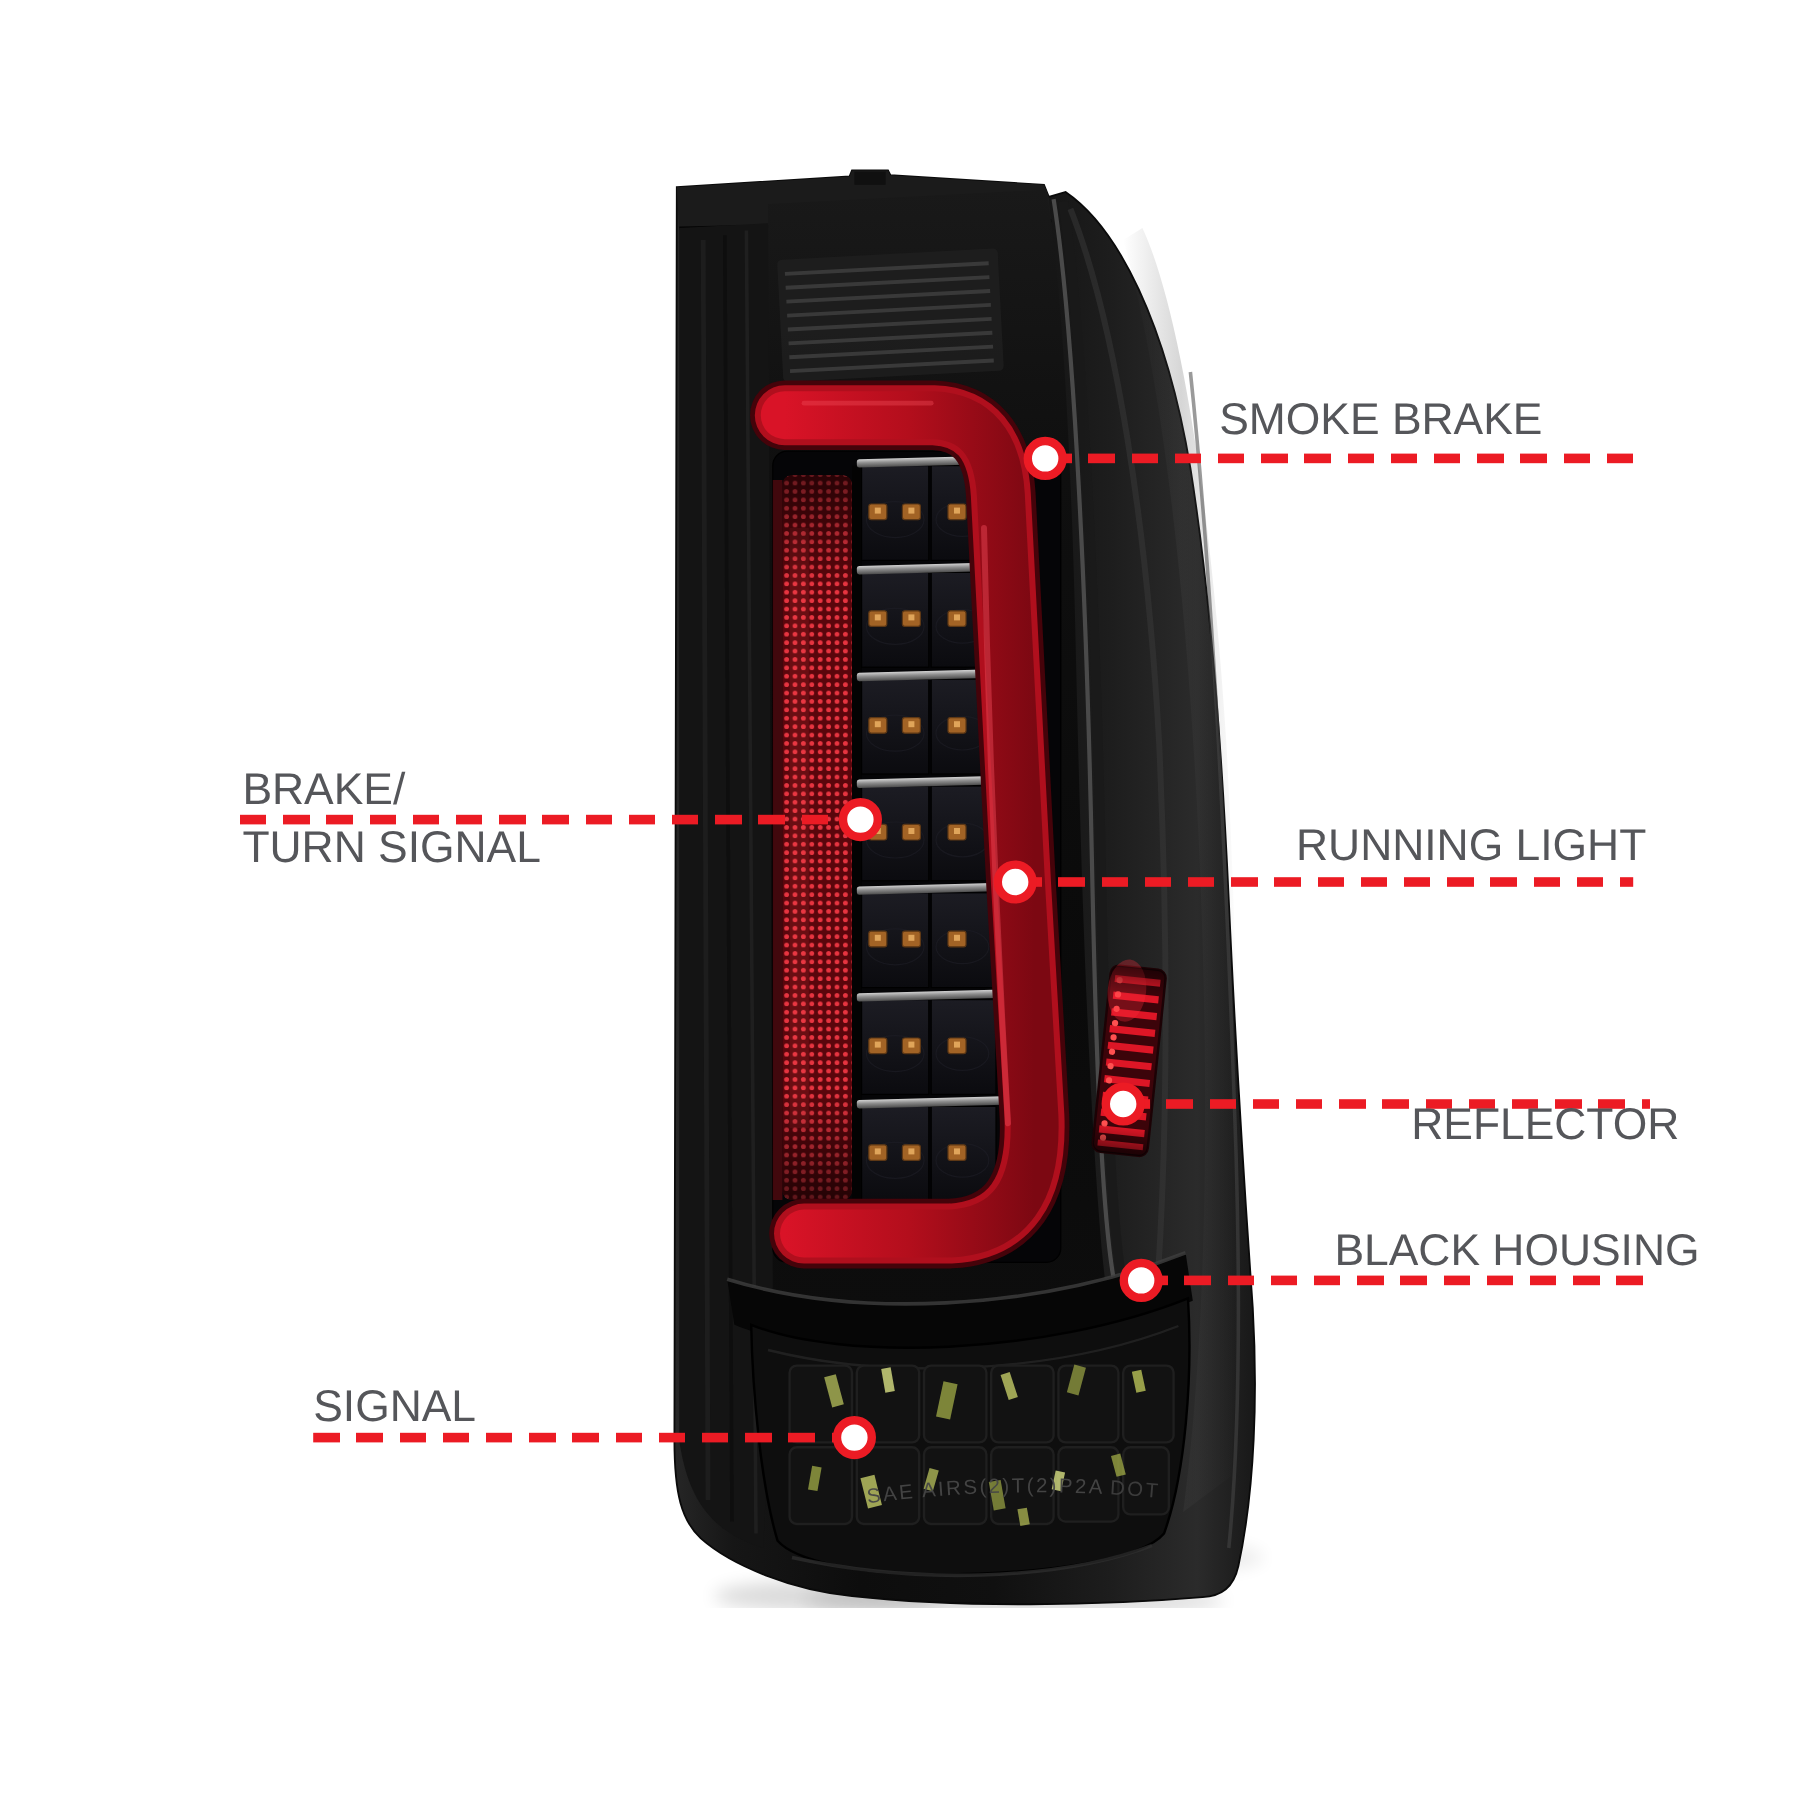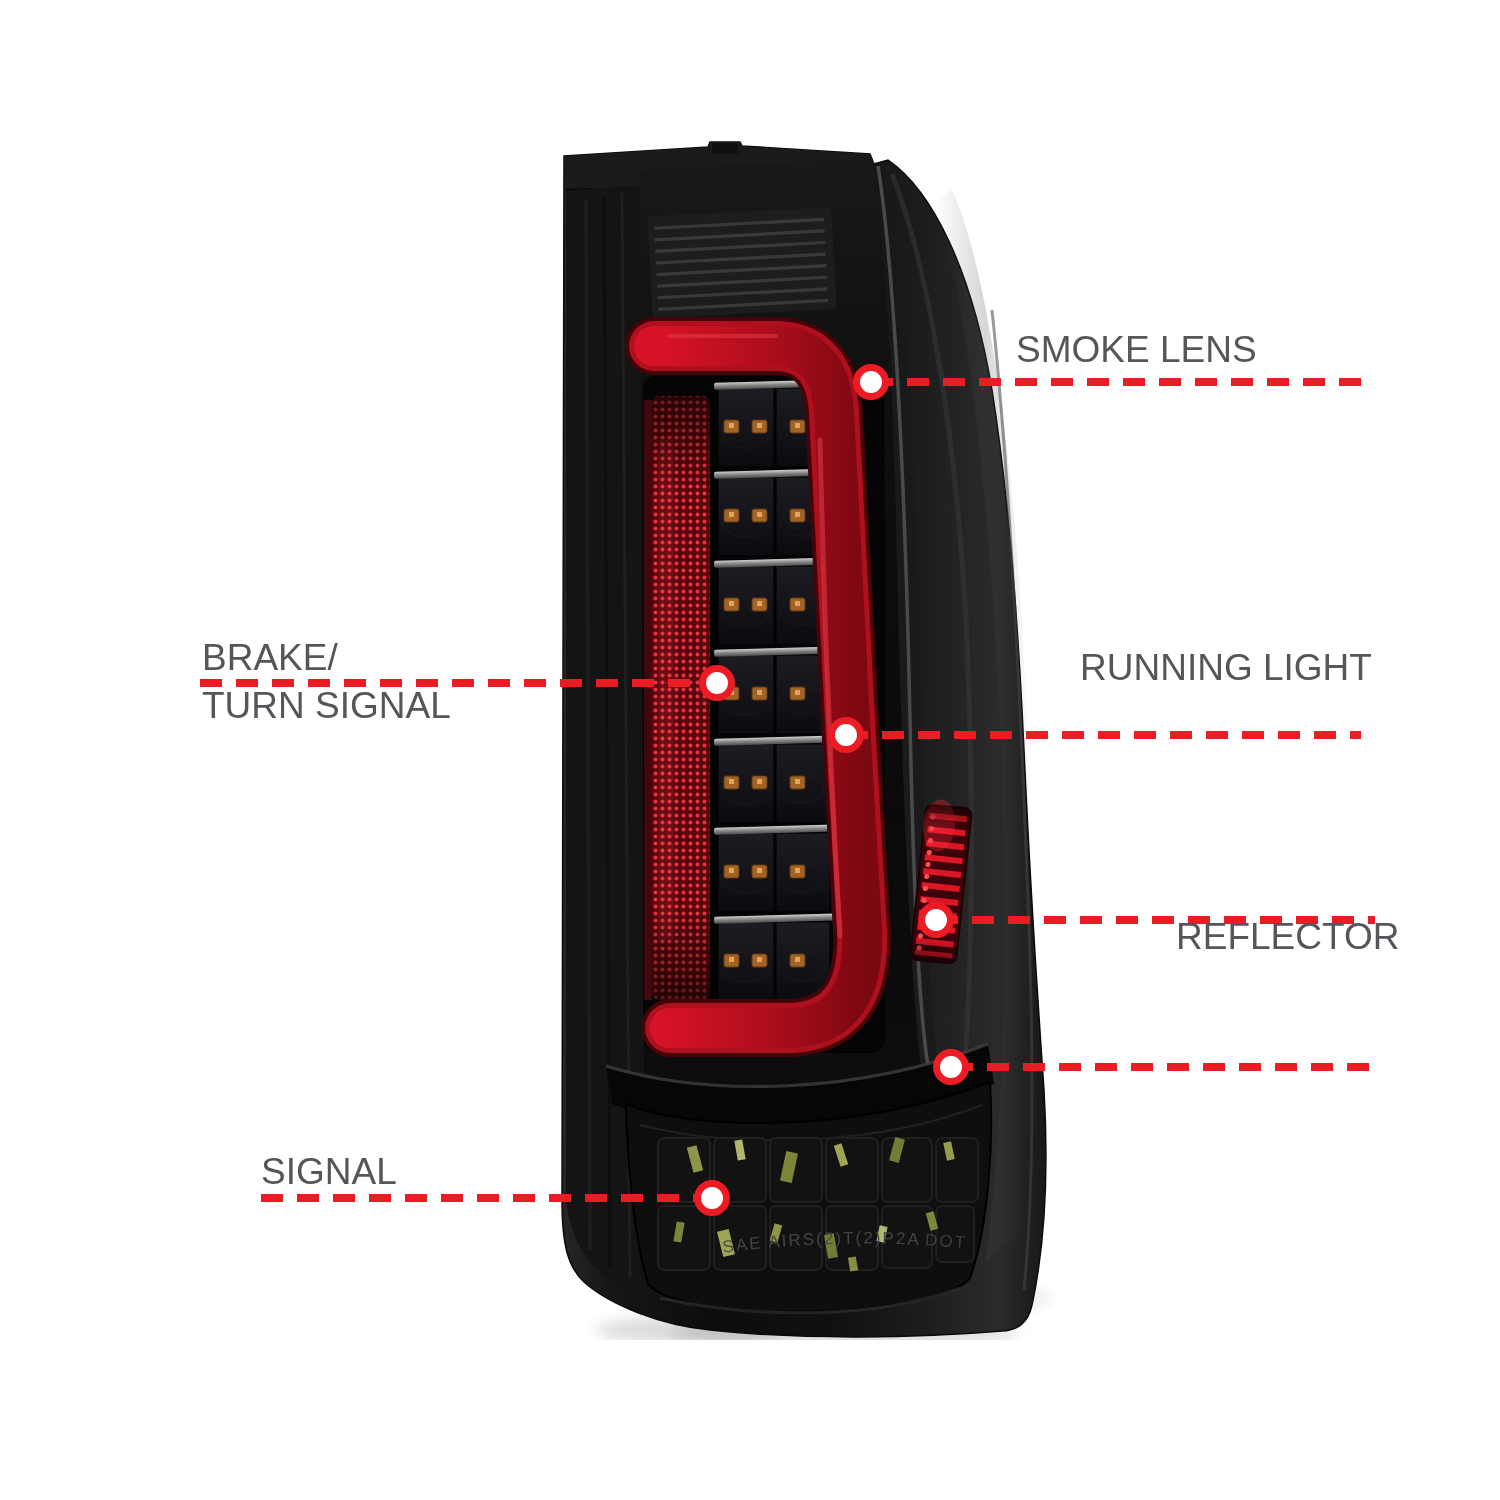--- a/index.html
+++ b/index.html
@@ -327,39 +327,40 @@
       <text font-size="17" letter-spacing="2" fill="#464646" opacity="0.95" font-family="Liberation Sans, DejaVu Sans, sans-serif">
         <textPath href="#embossPath" startOffset="12%">SAE AIRS(2)T(2)P2A</textPath>
       </text>
       <text font-size="17" letter-spacing="2" fill="#404040" opacity="0.9" font-family="Liberation Sans, DejaVu Sans, sans-serif">
         <textPath href="#embossPath" startOffset="80%">DOT</textPath>
       </text>
       <path d="M 120,1158 C 220,1180 340,1178 420,1148" stroke="#303030" stroke-width="3" fill="none" opacity="0.7"></path>
     </g>
   </svg>
 
-  <div class="co-label" style="left:1016px;top:328px;">SMOKE LENS</div>
+  <div class="co-label" style="left:1016px;top:328px;">SMOKE BRAKE</div>
   <div class="co-line" style="left:871px;top:378px;width:501px;"></div>
   <div class="co-dot" style="left:853px;top:364px;"></div>
 
   <div class="co-label two-line" style="left:202px;top:594px;margin-top:40px;">
     <span>BRAKE/</span>
     <span>TURN SIGNAL</span>
   </div>
   <div class="co-line" style="left:200px;top:679px;width:517px;"></div>
   <div class="co-dot" style="left:699px;top:665px;"></div>
 
-  <div class="co-label" style="left:1080px;top:646px;">RUNNING LIGHT</div>
+  <div class="co-label" style="left:1080px;top:683px;">RUNNING LIGHT</div>
   <div class="co-line" style="left:846px;top:731px;width:515px;"></div>
   <div class="co-dot" style="left:828px;top:717px;"></div>
 
   <div class="co-label" style="left:1176px;top:873px;margin-top:42px;">REFLECTOR</div>
   <div class="co-line" style="left:936px;top:916px;width:439px;"></div>
   <div class="co-dot" style="left:918px;top:902px;"></div>
 
+  <div class="co-label" style="left:1112px;top:1020px;">BLACK HOUSING</div>
   <div class="co-line" style="left:951px;top:1063px;width:422px;"></div>
   <div class="co-dot" style="left:933px;top:1049px;"></div>
 
   <div class="co-label" style="left:261px;top:1150px;">SIGNAL</div>
   <div class="co-line" style="left:261px;top:1194px;width:451px;"></div>
   <div class="co-dot" style="left:694px;top:1180px;"></div>
 
 </div>
 
 </body></html>

